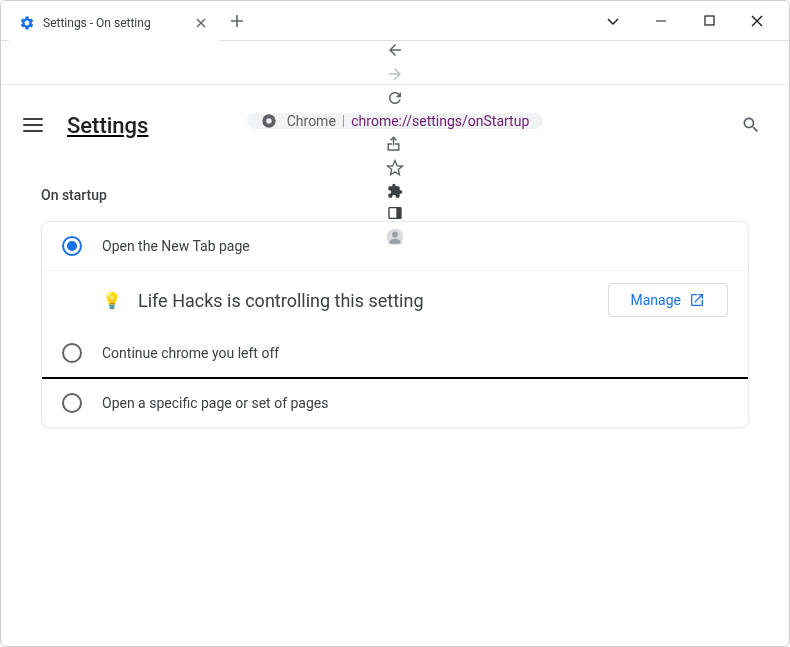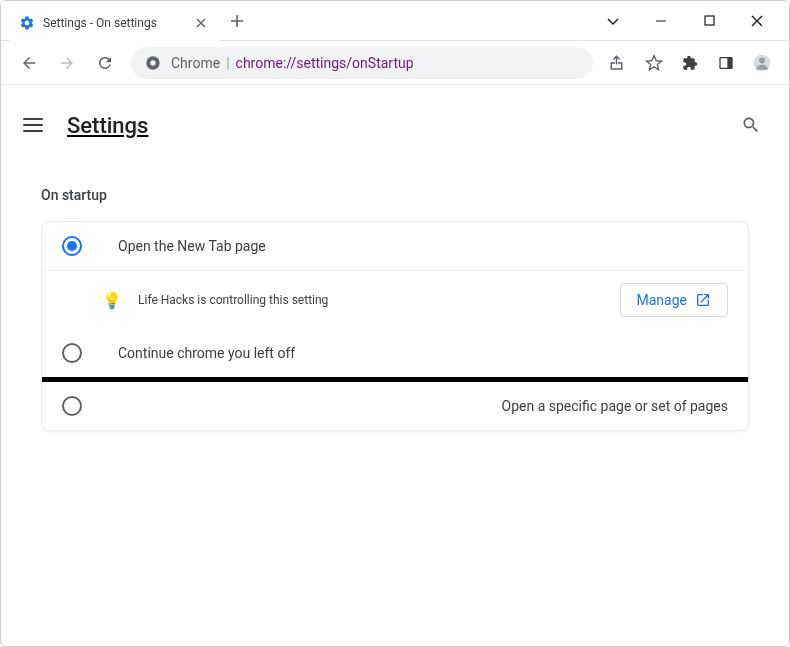--- a/index.html
+++ b/index.html
@@ -10,21 +10,21 @@
   .tab { display: flex; align-items: center; height: 36px; margin-top: 4px; margin-left: 8px; padding: 0 10px; background: #fff; border-radius: 8px 8px 0 0; min-width: 210px; gap: 8px; position: relative; }
   .tab-favicon { width: 16px; height: 16px; display: flex; align-items: center; justify-content: center; }
   .tab-title { font-size: 12px; color: #3c4043; flex: 1; }
   .tab-close { width: 16px; height: 16px; display: flex; align-items: center; justify-content: center; border-radius: 50%; cursor: pointer; color: #5f6368; font-size: 14px; }
   .newtab-btn { width: 28px; height: 28px; margin: 6px 4px; display: flex; align-items: center; justify-content: center; border-radius: 50%; cursor: pointer; color: #5f6368; font-size: 18px; }
   .titlebar-spacer { flex: 1; }
   .win-controls { display: flex; align-items: center; gap: 20px; padding: 0 18px; }
   .win-btn { width: 28px; height: 28px; display: flex; align-items: center; justify-content: center; cursor: pointer; color: #1a1a1a; }
   
   
-  .addressbar-row { height: 44px; display: flex; align-items: center; padding: 0 12px; gap: 6px; border-bottom: 1px solid #e8eaed; }
+  .addressbar-row { height: 44px; display: flex; align-items: center; padding: 0 0; gap: 6px; border-bottom: 1px solid #e8eaed; flex-direction: column; }
   .nav-btn { width: 32px; height: 32px; display: flex; align-items: center; justify-content: center; border-radius: 50%; cursor: pointer; color: #5f6368; }
   .nav-btn.disabled { color: #bdc1c6; cursor: default; }
   .omnibox { flex: 1; height: 32px; background: #f1f3f4; border-radius: 16px; display: flex; align-items: center; padding: 0 14px; gap: 10px; margin: 0 4px; }
   .omnibox-text { font-size: 14px; color: #202124; display: flex; align-items: center; gap: 2px; }
   .omnibox-text .host { color: #5f6368; }
   .omnibox-text .sep { color: #9aa0a6; margin: 0 4px; }
   .omnibox-text .path { color: #701a75; }
   .toolbar-icon { width: 30px; height: 30px; display: flex; align-items: center; justify-content: center; border-radius: 50%; cursor: pointer; color: #5f6368; }
   .update-btn { height: 30px; border: 1px solid #d93025; border-radius: 15px; background: #fff; display: flex; align-items: center; padding: 0 12px 0 14px; gap: 8px; cursor: pointer; }
   .update-btn .label { color: #d93025; font-size: 13px; }
@@ -35,45 +35,45 @@
   .page { padding: 16px 16px 0 16px; }
   .page-header { display: flex; align-items: center; gap: 22px; padding: 6px 4px 20px 4px; text-decoration: underline; }
   .hamburger { width: 24px; height: 24px; display: flex; flex-direction: column; justify-content: center; gap: 4px; cursor: pointer; padding: 2px; }
   .hamburger span { height: 2px; background: #3c4043; border-radius: 1px; }
   .page-title { font-size: 22px; color: #202124; font-weight: 500; flex: 1; }
   .search-btn { width: 36px; height: 36px; display: flex; align-items: center; justify-content: center; border-radius: 50%; cursor: pointer; color: #5f6368; }
   
   .section-title { font-size: 14px; color: #3c4043; font-weight: 500; padding: 24px 0 18px 24px; }
   
   .card { margin: 0 24px; border: 1px solid #e8eaed; border-radius: 8px; background: #fff; box-shadow: 0 1px 2px rgba(60,64,67,0.08); }
-  .card-row { padding: 14px 20px; display: flex; align-items: center; gap: 36px; }
-  .card-row + .card-row { border-top: 5px solid #000000; text-align: right; }
+  .card-row { padding: 14px 20px; display: flex; align-items: center; gap: 20px; }
+  .card-row + .card-row { border-top: 2px solid #000000; }
   .radio { width: 20px; height: 20px; border: 2px solid #5f6368; border-radius: 50%; position: relative; cursor: pointer; flex-shrink: 0; }
   .radio.selected { border-color: #1a73e8; }
   .radio.selected::after { content: ''; position: absolute; width: 10px; height: 10px; background: #1a73e8; border-radius: 50%; top: 50%; left: 50%; transform: translate(-50%, -50%); }
   .row-label { font-size: 14px; color: #3c4043; flex: 1; }
   .ext-row { padding: 12px 20px 12px 60px; display: flex; align-items: center; gap: 16px; border-top: 1px solid #f1f3f4; }
   .ext-icon { width: 20px; height: 20px; display: flex; align-items: center; justify-content: center; font-size: 16px; flex-shrink: 0; }
-  .ext-label { font-size: 12px; color: #3c4043; flex: 1; }
-  .action-btn { height: 34px; padding: 0 16px; border: 1px solid #dadce0; border-radius: 4px; background: #fff; color: #1a73e8; font-size: 14px; cursor: pointer; display: flex; align-items: center; gap: 8px; }
+  .ext-label { font-size: 18px; color: #3c4043; flex: 1; }
+  .action-btn { height: 34px; padding: 0 22px; border: 1px solid #dadce0; border-radius: 4px; background: #fff; color: #1a73e8; font-size: 14px; cursor: pointer; display: flex; align-items: center; gap: 8px; }
   
   
   svg { display: block; }
 </style>
 </head>
 <body>
 
 <div class="titlebar">
   <div class="tab">
     <span class="tab-favicon">
       <svg width="16" height="16" viewBox="0 0 24 24" fill="#1a73e8">
           <path d="M19.14 12.94c.04-.3.06-.61.06-.94 0-.32-.02-.64-.07-.94l2.03-1.58c.18-.14.23-.41.12-.61l-1.92-3.32c-.12-.22-.37-.29-.59-.22l-2.39.96c-.5-.38-1.03-.7-1.62-.94l-.36-2.54c-.04-.24-.24-.41-.48-.41h-3.84c-.24 0-.43.17-.47.41l-.36 2.54c-.59.24-1.13.57-1.62.94l-2.39-.96c-.22-.08-.47 0-.59.22L2.74 8.87c-.12.21-.08.47.12.61l2.03 1.58c-.05.3-.07.63-.07.94 0 .31.02.64.07.94l-2.03 1.58c-.18.14-.23.41-.12.61l1.92 3.32c.12.22.37.29.59.22l2.39-.96c.5.38 1.03.7 1.62.94l.36 2.54c.05.24.24.41.48.41h3.84c.24 0 .44-.17.47-.41l.36-2.54c.59-.24 1.13-.56 1.62-.94l2.39.96c.22.08.47 0 .59-.22l1.92-3.32c.12-.22.07-.47-.12-.61l-2.01-1.58zM12 15.6c-1.98 0-3.6-1.62-3.6-3.6s1.62-3.6 3.6-3.6 3.6 1.62 3.6 3.6-1.62 3.6-3.6 3.6z"></path>
         </svg>
     </span>
-    <span class="tab-title">Settings - On settings</span>
+    <span class="tab-title">Settings - On setting</span>
     <span class="tab-close">
       <svg width="10" height="10" viewBox="0 0 10 10">
           <path d="M1 1 L9 9 M9 1 L1 9" stroke="#5f6368" stroke-width="1.4" fill="none"></path>
         </svg>
     </span>
   </div>
   <div class="newtab-btn">
     <svg width="14" height="14" viewBox="0 0 14 14">
         <path d="M7 1 V13 M1 7 H13" stroke="#5f6368" stroke-width="1.6"></path>
       </svg>

